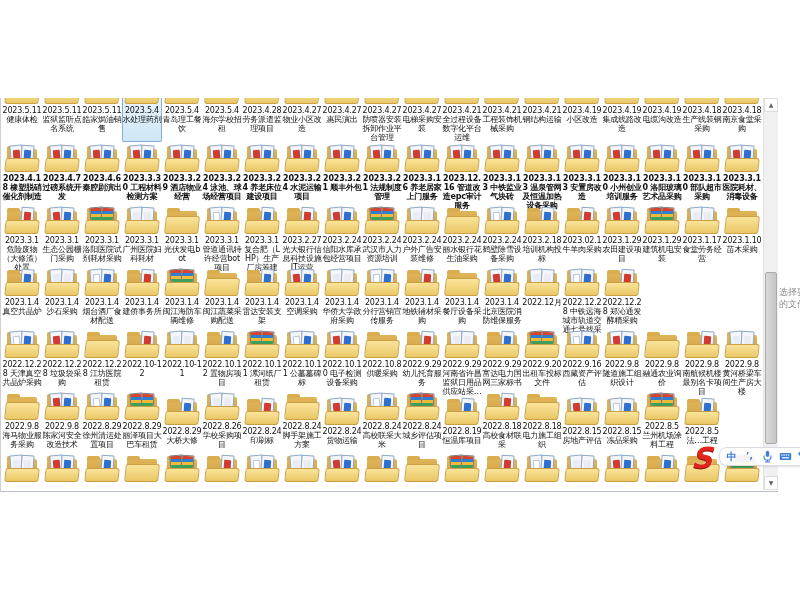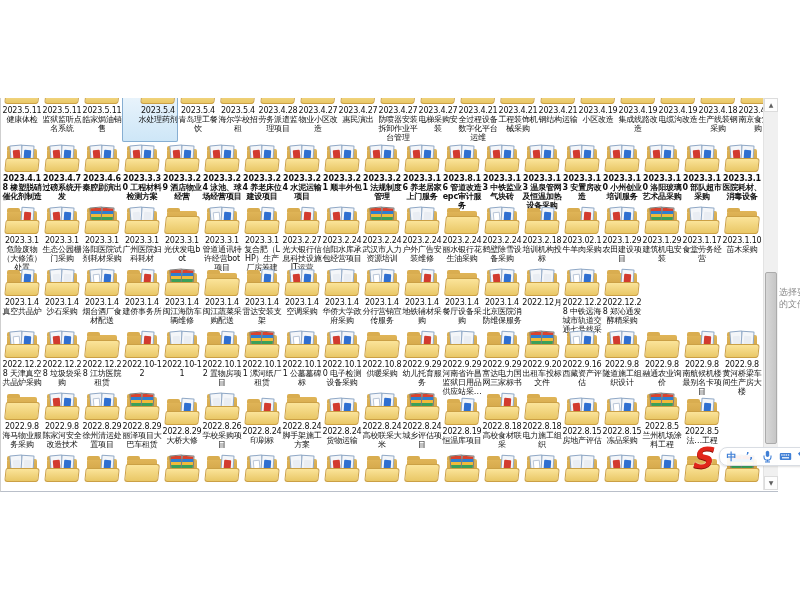--- a/index.html
+++ b/index.html
@@ -18,21 +18,21 @@
   #file-grid{
     position:absolute;left:0;top:0;width:798px;height:393px;overflow:hidden;
   }
   .grid-row{position:absolute;left:1px;width:760px;display:flex;}
   .cell{
     flex:0 0 40px;width:40px;display:flex;flex-direction:column;align-items:center;
     cursor:default;
   }
   .cell.sel{
     background:linear-gradient(#f4f9fd,#cde6f7);
-    box-shadow:0 0 0 1px #86aed2 inset;border-radius:2px;padding-left:16px;
+    box-shadow:0 0 0 1px #86aed2 inset;border-radius:2px;
   }
   .label{
     display:block;width:40px;margin-top:2px;
     font-size:8px;line-height:9px;text-align:center;word-break:break-all;
     max-height:37px;overflow:hidden;color:#101010;letter-spacing:-0.2px;
   }
   
   .folder{position:relative;width:34px;height:26px;flex:0 0 26px;}
   .folder .fb{
     position:absolute;left:2px;right:2px;top:3px;bottom:0;
@@ -344,21 +344,21 @@
           </div>
           <span class="label">2023.3.16 养老居家上门服务</span>
         </div>
         <div class="cell">
           <div class="folder v-redblue">
             <i class="fb"></i>
             <i class="fd d1"></i>
             <i class="fd d2"></i>
             <i class="ff"></i>
           </div>
-          <span class="label">2023.8.16 管道改造epc审计服务</span>
+          <span class="label">2023.12.16 管道改造epc审计服务</span>
         </div>
         <div class="cell">
           <div class="folder v-redblue">
             <i class="fb"></i>
             <i class="fd d1"></i>
             <i class="fd d2"></i>
             <i class="ff"></i>
           </div>
           <span class="label">2023.3.13 中铁监业气块砖</span>
         </div>

